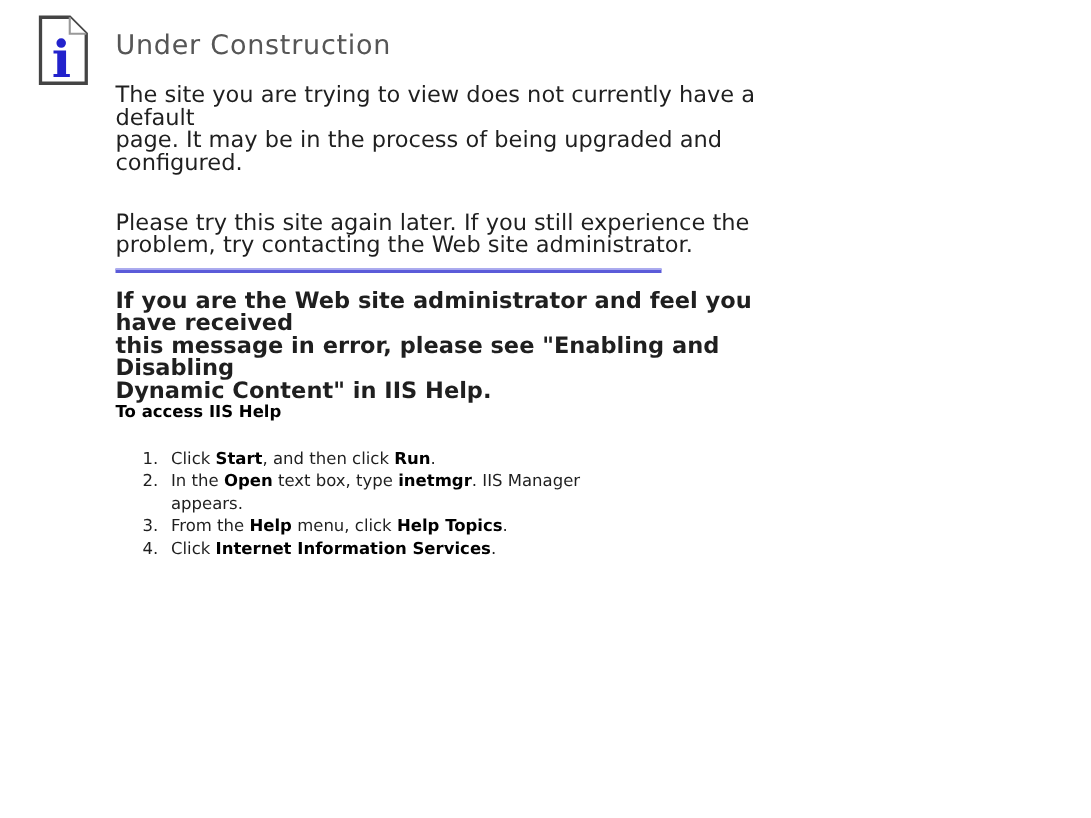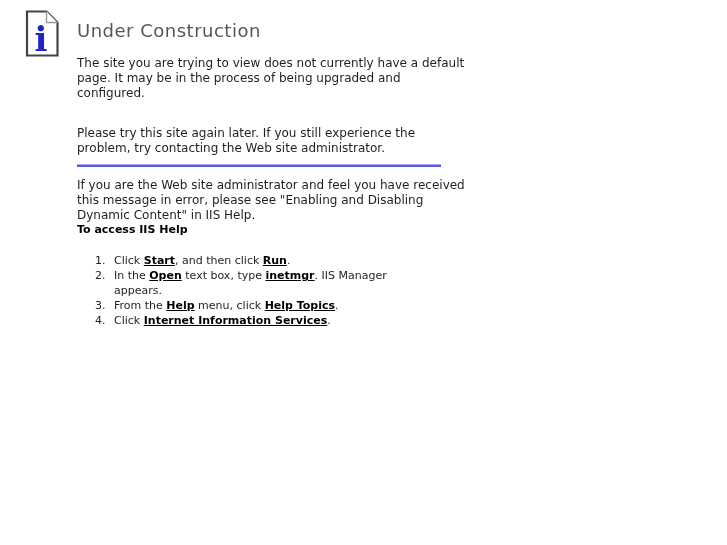--- a/index.html
+++ b/index.html
@@ -31,27 +31,27 @@
   .page-title {
     margin: 0;
     font-size: 18px;
     line-height: 22px;
     font-weight: 400;
     letter-spacing: 0.5px;
     color: var(--title-color, #565656);
   }
   .para {
     margin: 0;
-    font-size: 12px;
+    font-size: 15px;
     line-height: 15px;
     white-space: pre-line;
   }
   .para-1 { margin-top: 14px; }
   .para-2 { margin-top: 25px; }
-  .para-3 { margin-top: 11px; }
+  .para-3 { margin-top: 11px; font-weight: bold; }
   .rule {
     width: 364px;
     height: 2px;
     margin: 8px 0 0 0;
     border: none;
     border-top: 1px solid #a9a9ef;
     background: var(--accent-color, #5b5bd9);
   }
   .help-heading {
     margin: 0 0 0 0;
@@ -74,21 +74,20 @@
     flex: none;
     margin-left: 18px;
     width: 19px;
   }
   .step-text {
     white-space: pre-line;
   }
   .step-text b, .steps b {
     color: #000000;
     font-weight: bold;
-    text-decoration: underline;
   }
 </style>
 </head>
 <body>
 
 <svg class="doc-icon" viewBox="0 0 34 47" xmlns="http://www.w3.org/2000/svg" aria-hidden="true">
   <path d="M2,1.5 H21.5 L32.5,12.5 V45.5 H2 Z" fill="#ffffff" stroke="#444444" stroke-width="2.2" stroke-linejoin="miter"></path>
   <path d="M21.5,1.5 V12.5 H32.5" fill="#ffffff" stroke="#999999" stroke-width="1.4"></path>
   <text x="16" y="41" text-anchor="middle" font-family="'DejaVu Serif', 'Liberation Serif', serif" font-size="34" font-weight="bold" fill="#2222cc">i</text>
 </svg>

